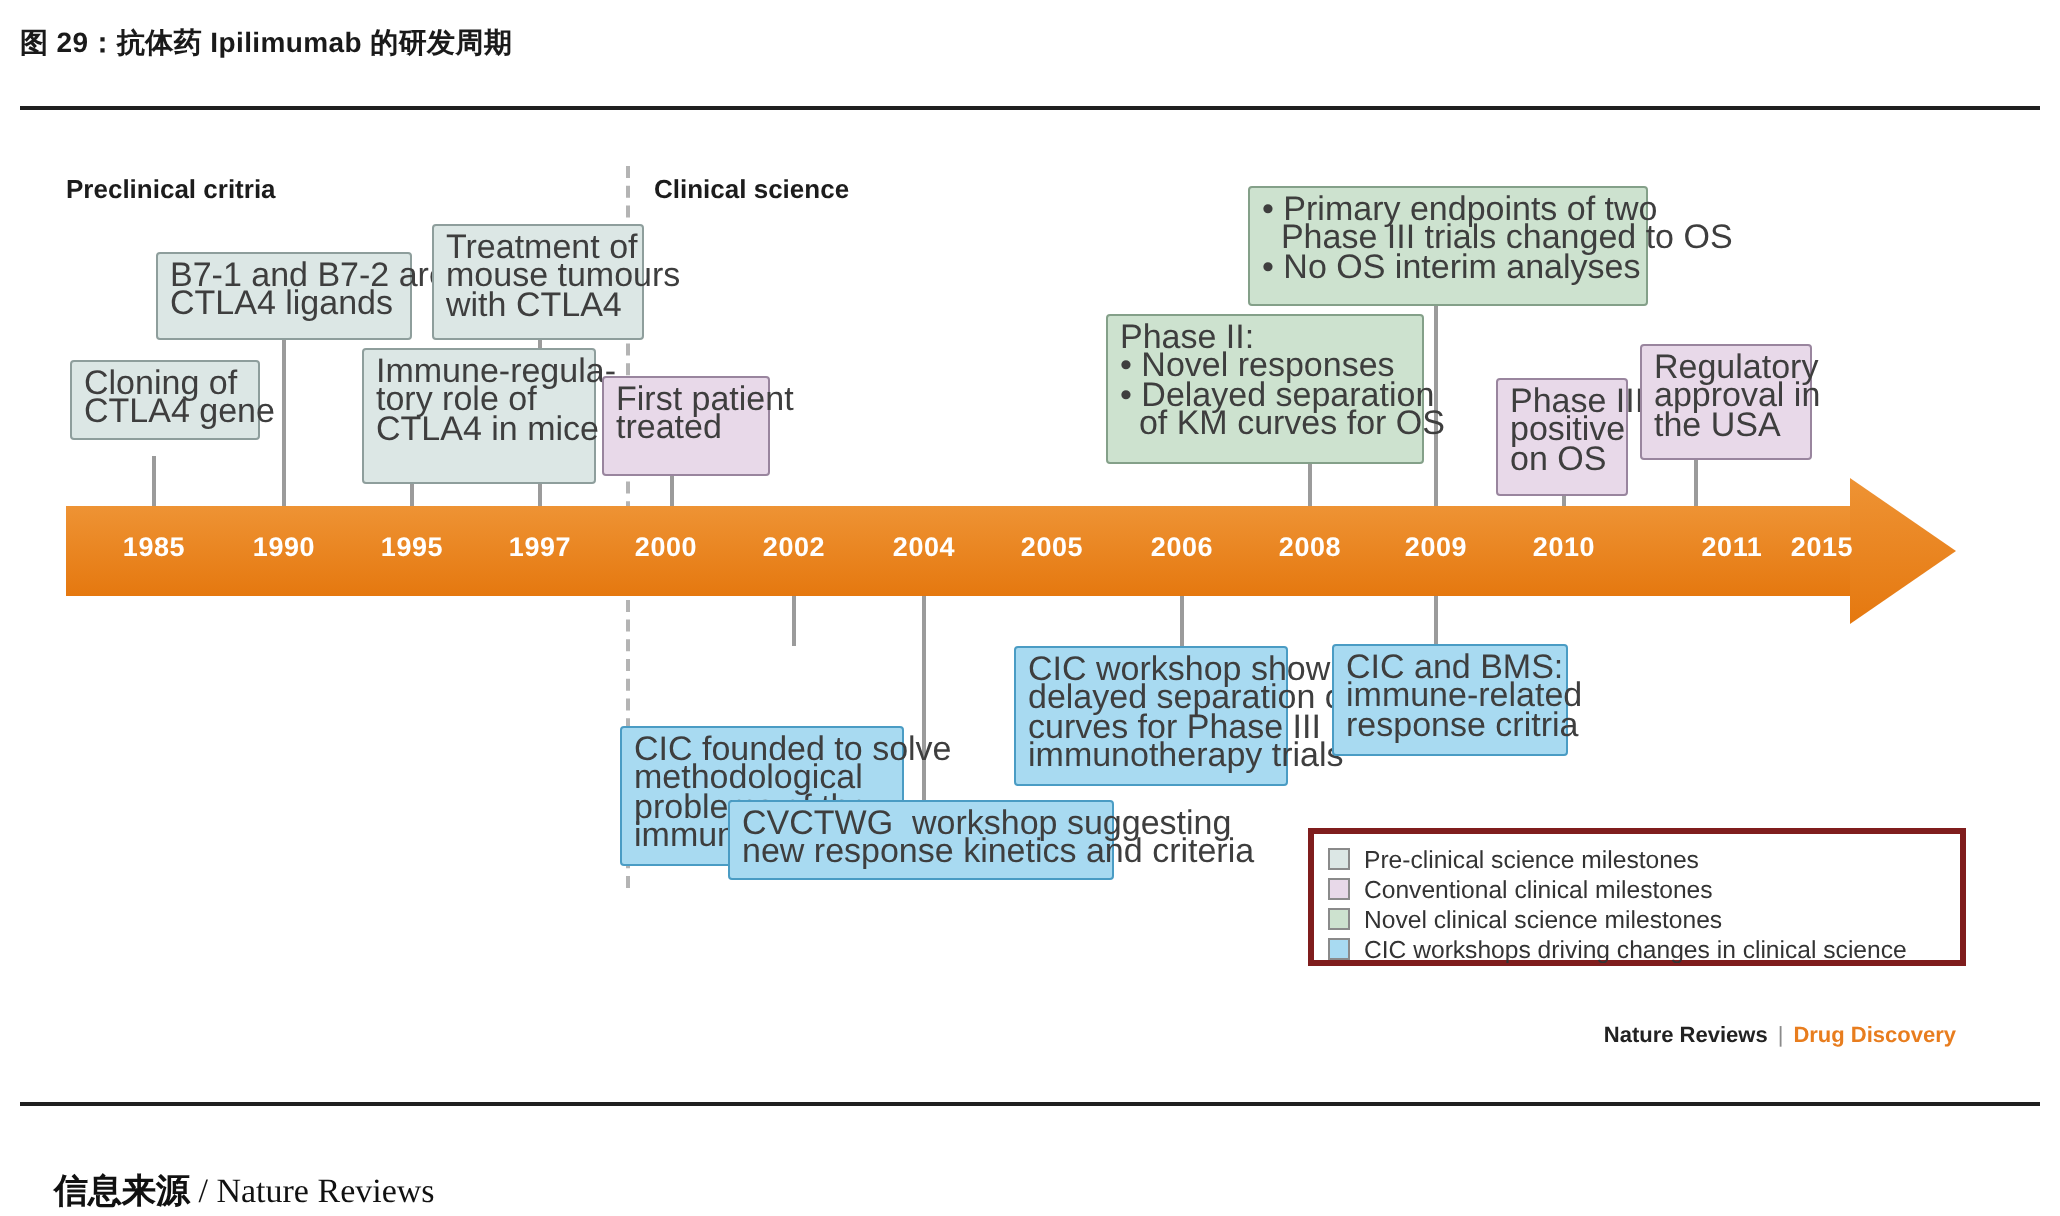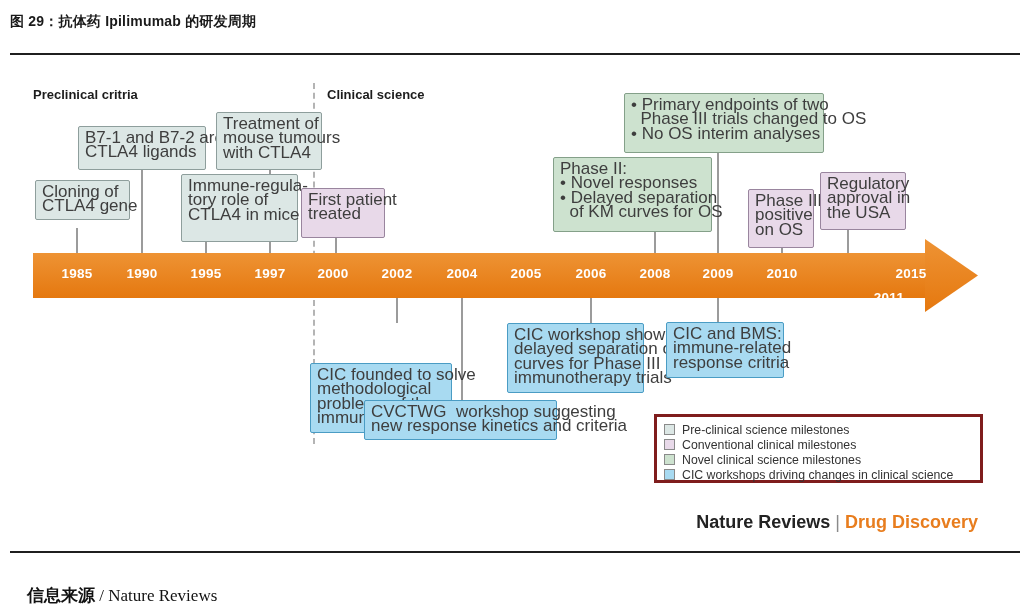--- a/index.html
+++ b/index.html
@@ -50,21 +50,21 @@
   .swatch {
     width:11px; height:11px; border:1px solid #8a8a8a; margin-right:7px; flex:0 0 auto;
   }
   .swatch.preclinical  { background:#dce7e5; }
   .swatch.conventional { background:#e8d9e9; }
   .swatch.novel        { background:#cde2cf; }
   .swatch.cic          { background:#a8daf1; }
   .legend-row span { font-size:12.3px; color:#333; white-space:nowrap; }
 
   .attribution {
-    position:absolute; right:52px; top:512px; font-size:18px; font-weight:bold;
+    position:absolute; right:52px; top:512px; font-size:11px; font-weight:bold;
     white-space:nowrap; z-index:2;
   }
   .attribution .journal { color:#222; }
   .attribution .sep { color:#8a8a8a; margin:0 5px; font-weight:normal; }
   .attribution .pub { color:#e87d1e; }
 
   .source-line {
     position:absolute; left:10px; top:564px; font-size:17px; color:#111;
     font-family:"Liberation Serif", serif; white-space:pre;
   }
@@ -99,21 +99,21 @@
   <div class="year" style="left:206px;">1995</div>
   <div class="year" style="left:270px;">1997</div>
   <div class="year" style="left:333px;">2000</div>
   <div class="year" style="left:397px;">2002</div>
   <div class="year" style="left:462px;">2004</div>
   <div class="year" style="left:526px;">2005</div>
   <div class="year" style="left:591px;">2006</div>
   <div class="year" style="left:655px;">2008</div>
   <div class="year" style="left:718px;">2009</div>
   <div class="year" style="left:782px;">2010</div>
-  <div class="year" style="left:889px;margin-top:24px;">2011</div>
+  <div class="year" style="left:866px;">2011</div>
   <div class="year" style="left:911px;">2015</div>
 
   <div class="conn" style="left:77px;  top:228px; height:25px;"></div>
   <div class="conn" style="left:142px; top:170px; height:83px;"></div>
   <div class="conn" style="left:206px; top:232px; height:21px;"></div>
   <div class="conn" style="left:270px; top:170px; height:83px;"></div>
   <div class="conn" style="left:336px; top:230px; height:23px;"></div>
   <div class="conn" style="left:655px; top:232px; height:21px;"></div>
   <div class="conn" style="left:718px; top:153px; height:100px;"></div>
   <div class="conn" style="left:782px; top:232px; height:21px;"></div>

